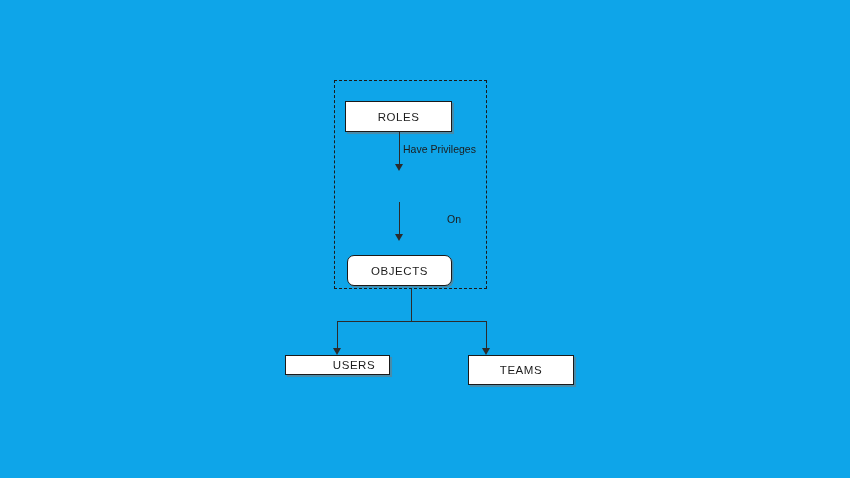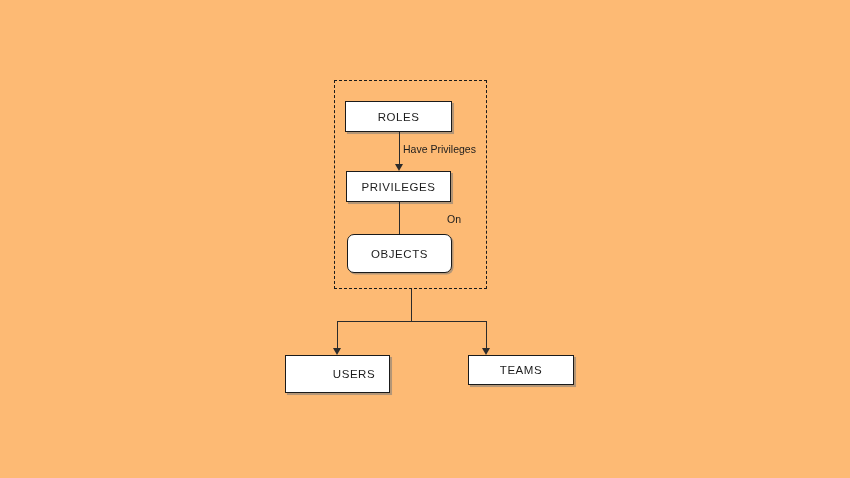--- a/index.html
+++ b/index.html
@@ -4,21 +4,21 @@
 <style>
   html, body {
     margin: 0;
     padding: 0;
     background: #ffffff;
   }
   #canvas {
     position: relative;
     width: 850px;
     height: 478px;
-    background: #fdba74;
+    background: #0ea5e9;
     font-family: "Liberation Sans", sans-serif;
     overflow: hidden;
   }
 
   
   .group-box {
     position: absolute;
     left: 334px;
     top: 80px;
     width: 153px;
@@ -41,22 +41,22 @@
     font-size: 11.5px;
     letter-spacing: 0.55px;
     box-shadow: 1.5px 1.5px 0.5px rgba(120,120,120,0.55);
   }
   .node.rounded {
     border-radius: 7px;
   }
 
   .node-roles      { left: 345px; top: 101px; width: 107px; height: 31px; }
   .node-privileges { left: 346px; top: 171px; width: 105px; height: 31px; }
-  .node-objects    { left: 347px; top: 234px; width: 105px; height: 39px; }
-  .node-users      { left: 285px; top: 355px; width: 105px; height: 38px; padding-left: 33px; }
+  .node-objects    { left: 347px; top: 255px; width: 105px; height: 31px; }
+  .node-users      { left: 285px; top: 355px; width: 105px; height: 20px; padding-left: 33px; }
   .node-teams      { left: 433px; top: 355px; width: 106px; height: 30px; margin-left: 35px; }
 
   
   .vline {
     position: absolute;
     width: 0;
     border-left: 1.3px solid #2b2b2b;
   }
   .hline {
     position: absolute;
@@ -105,23 +105,20 @@
   <div class="group-box"></div>
 
   <div class="node node-roles">
     <span>ROLES</span>
   </div>
 
   <div class="vline edge-roles-priv-line"></div>
   <div class="arrowhead edge-roles-priv-head"></div>
   <div class="edge-label label-have-privileges">Have Privileges</div>
 
-  <div class="node node-privileges">
-    <span>PRIVILEGES</span>
-  </div>
 
   <div class="vline edge-priv-obj-line"></div>
   <div class="arrowhead edge-priv-obj-head"></div>
   <div class="edge-label label-on">On</div>
 
   <div class="node node-objects rounded">
     <span>OBJECTS</span>
   </div>
 
   <div class="vline branch-stem"></div>

